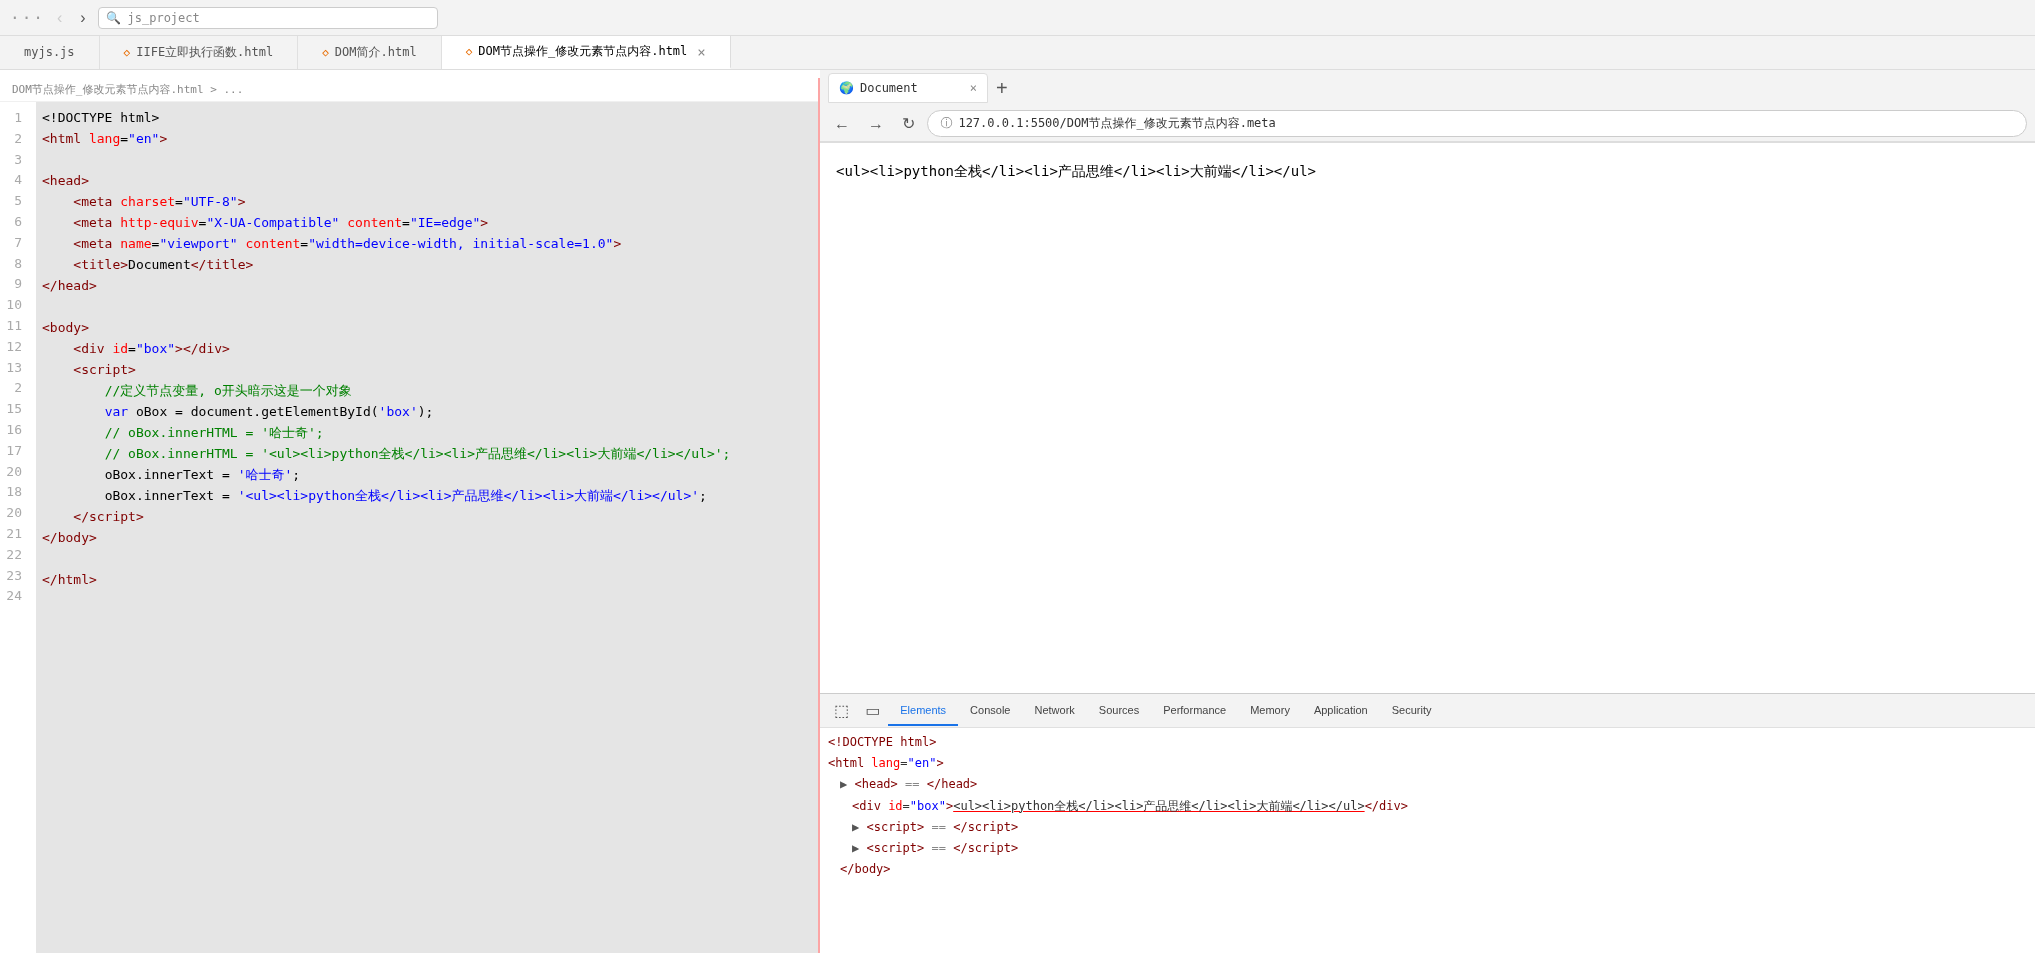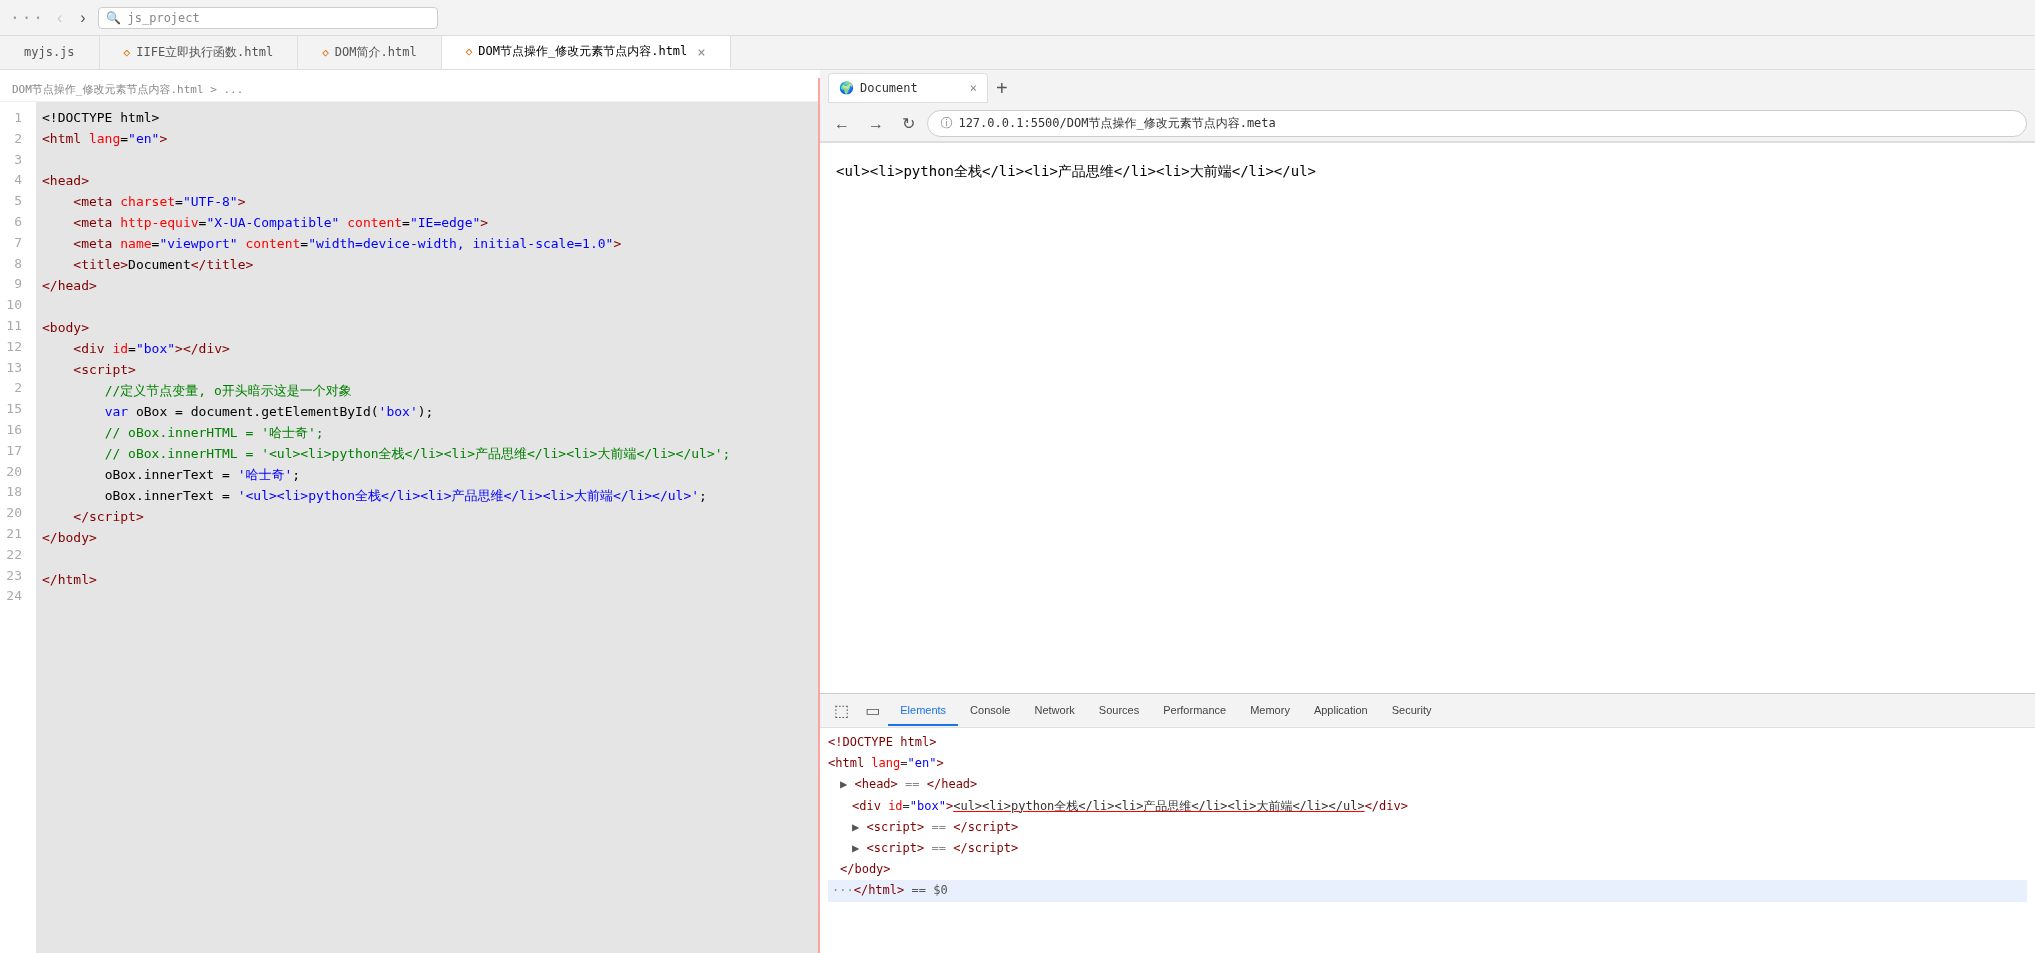--- a/index.html
+++ b/index.html
@@ -359,18 +359,17 @@
         <button class="devtools-tab">Security</button>
       </div>
       <div class="devtools-content" id="devtools-content">
           <div class="dt-line indent-0"><span class="dt-tag">&lt;!DOCTYPE html&gt;</span></div>
           <div class="dt-line indent-0"><span class="dt-tag">&lt;html</span> <span class="dt-attr">lang</span>=<span class="dt-val">"en"</span><span class="dt-tag">&gt;</span></div>
           <div class="dt-line indent-1"><span class="dt-triangle">▶</span> <span class="dt-tag">&lt;head&gt;</span> <span class="dt-comment">== </span><span class="dt-tag">&lt;/head&gt;</span></div>
           <div class="dt-line indent-2"><span class="dt-tag">&lt;div</span> <span class="dt-attr">id</span>=<span class="dt-val">"box"</span><span class="dt-tag">&gt;</span><span class="dt-underline">&lt;ul&gt;&lt;li&gt;python全栈&lt;/li&gt;&lt;li&gt;产品思维&lt;/li&gt;&lt;li&gt;大前端&lt;/li&gt;&lt;/ul&gt;</span><span class="dt-tag">&lt;/div&gt;</span></div>
           <div class="dt-line indent-2"><span class="dt-triangle">▶</span> <span class="dt-tag">&lt;script&gt;</span> <span class="dt-comment">== </span><span class="dt-tag">&lt;/script&gt;</span></div>
           <div class="dt-line indent-2"><span class="dt-triangle">▶</span> <span class="dt-tag">&lt;script&gt;</span> <span class="dt-comment">== </span><span class="dt-tag">&lt;/script&gt;</span></div>
           <div class="dt-line indent-1"><span class="dt-tag">&lt;/body&gt;</span></div>
-          <div class="dt-selected" style="color: rgb(51, 51, 51); background: rgb(232, 240, 254); padding: 1px 4px;"><span style="color:#888">···</span><span style="color:#800000">&lt;/html&gt;</span> <span style="color:#555">== $0</span></div>
         </div>
     </div>
   </div>
 
 </div>
 
 </body></html>

